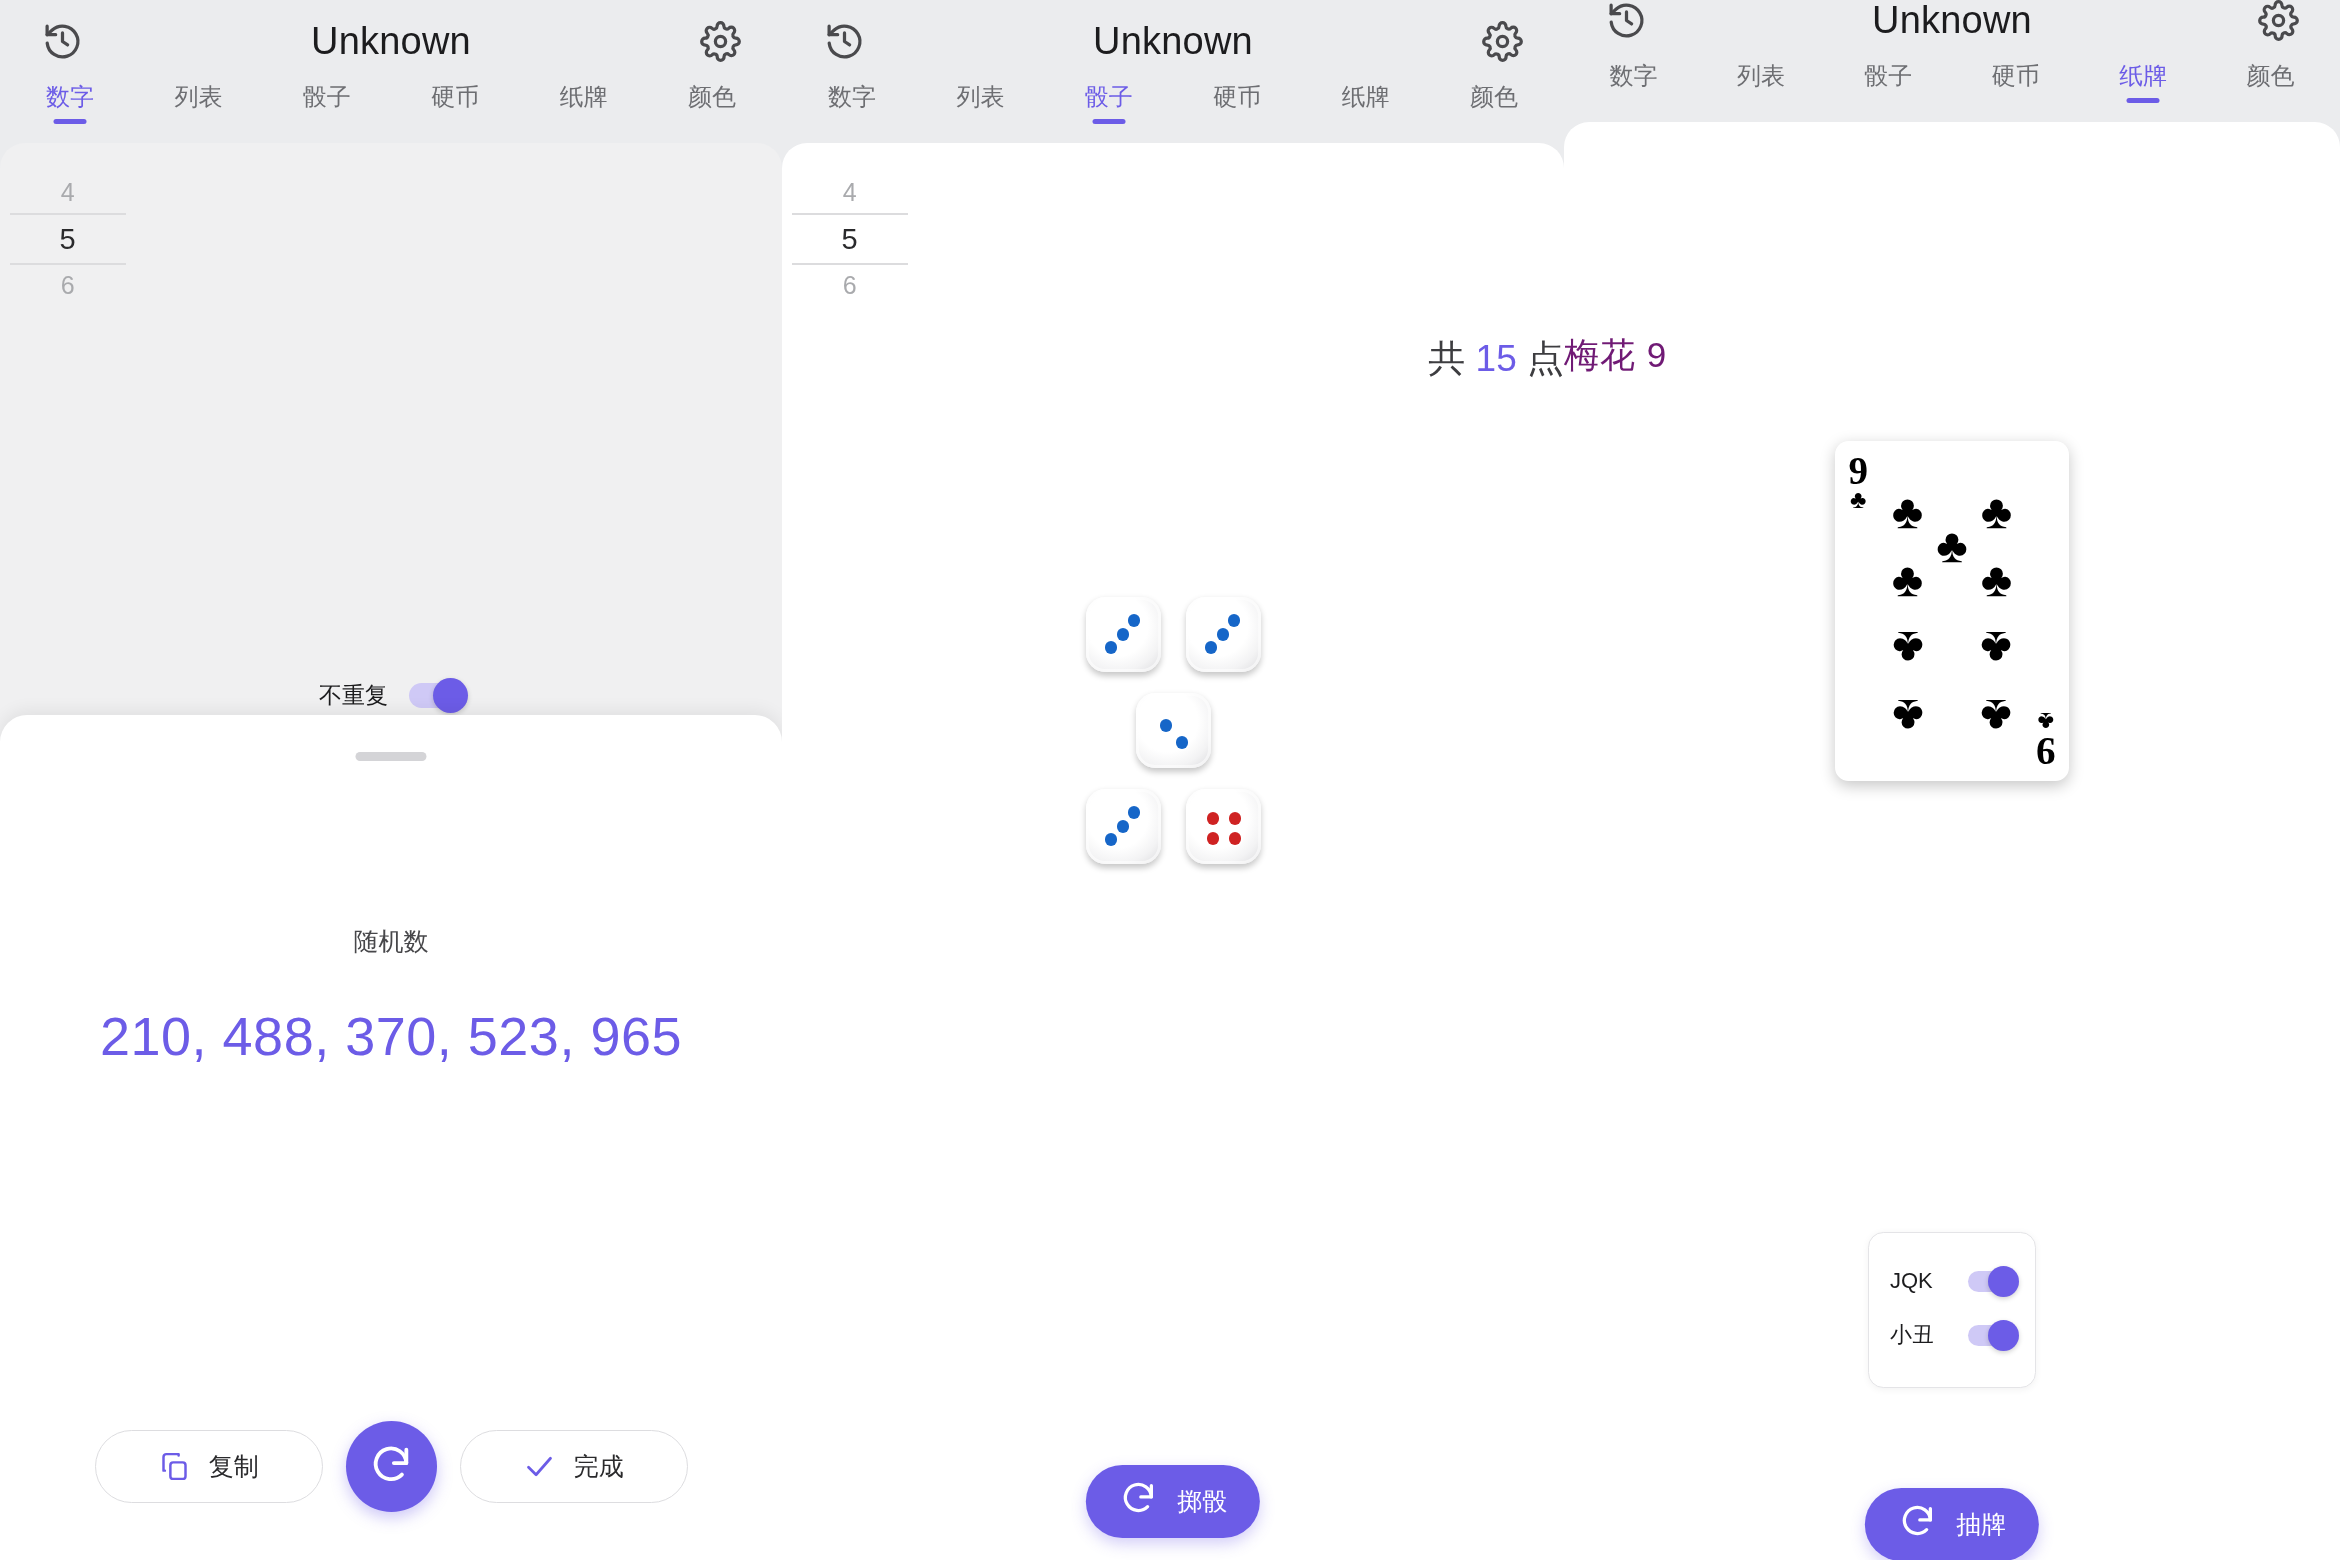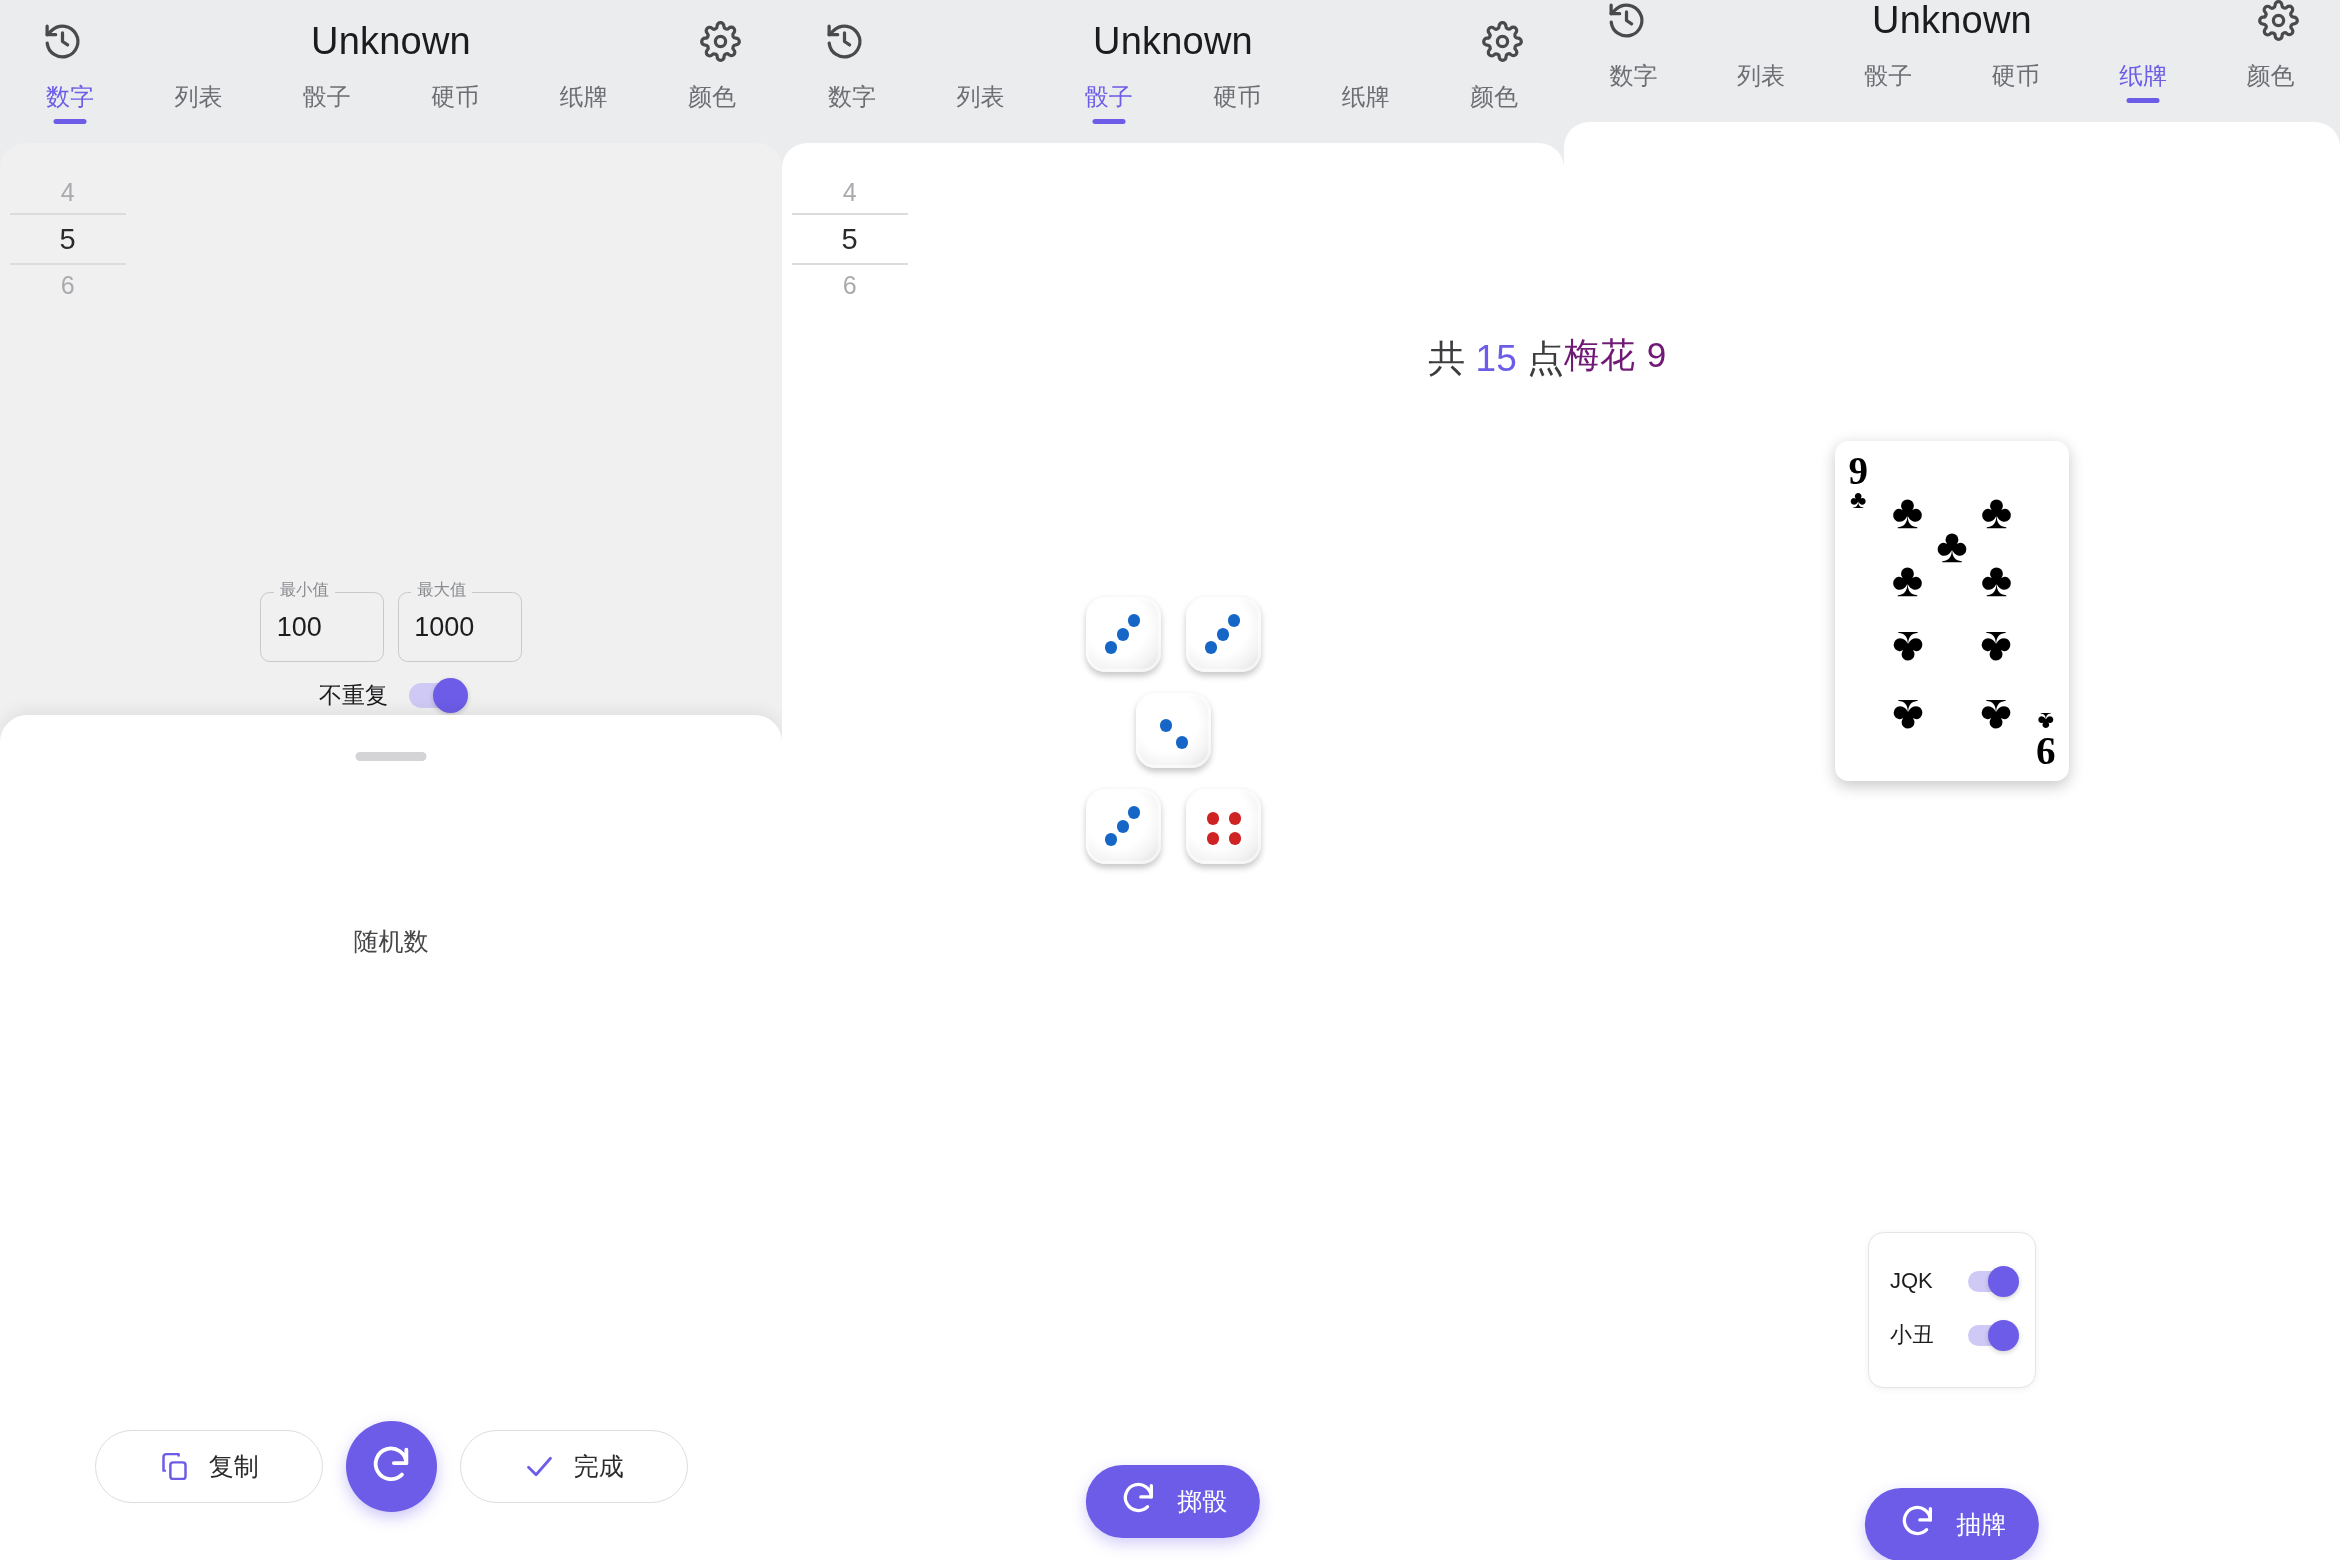--- a/index.html
+++ b/index.html
@@ -393,41 +393,32 @@
       <div class="body-sheet grey">
 
         <div class="wheel">
           <div class="w-row">4</div>
           <div class="w-line"></div>
           <div class="w-row sel">5</div>
           <div class="w-line"></div>
           <div class="w-row">6</div>
         </div>
 
-        <div class="range-row">
-          <div class="field">
-            <span class="legend">最小值</span>
-            <span class="val">100</span>
-          </div>
-          <div class="field">
-            <span class="legend">最大值</span>
-            <span class="val">1000</span>
-          </div>
-        </div>
 
         <div class="norep-row">
           <span class="lab">不重复</span>
           <span class="switch">
               <span class="knob"></span>
             </span>
         </div>
 
         <div class="result-sheet">
           <div class="grabber"></div>
           <div class="result-label">随机数</div>
+          <div class="result-value">210, 488, 370, 523, 965</div>
           <div class="btn-row">
             <div class="pill-btn">
               <span>
                 <svg width="33" height="33" viewBox="0 0 24 24" fill="none" stroke="#6c5ce7" stroke-width="1.8" stroke-linecap="round" stroke-linejoin="round">
                   <rect x="9" y="9" width="11" height="12" rx="2"></rect>
                   <path d="M5 15H4a0 0 0 0 1 0 0V5a2 2 0 0 1 2-2h9a0 0 0 0 1 0 0v1"></path>
                 </svg>
               </span>
               <span>复制</span>
             </div>

